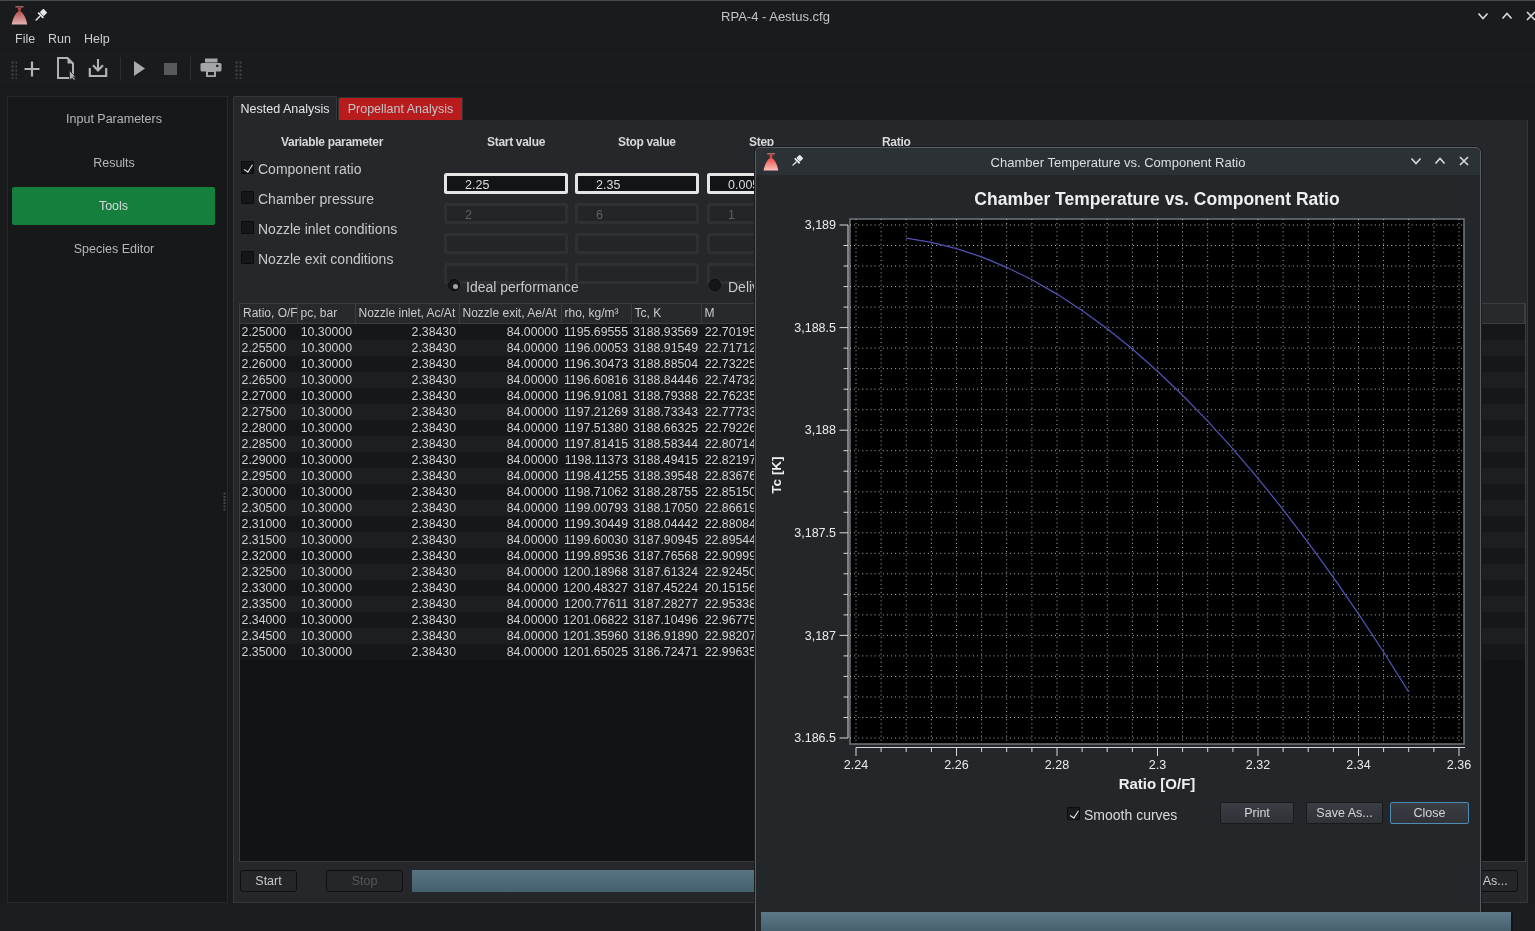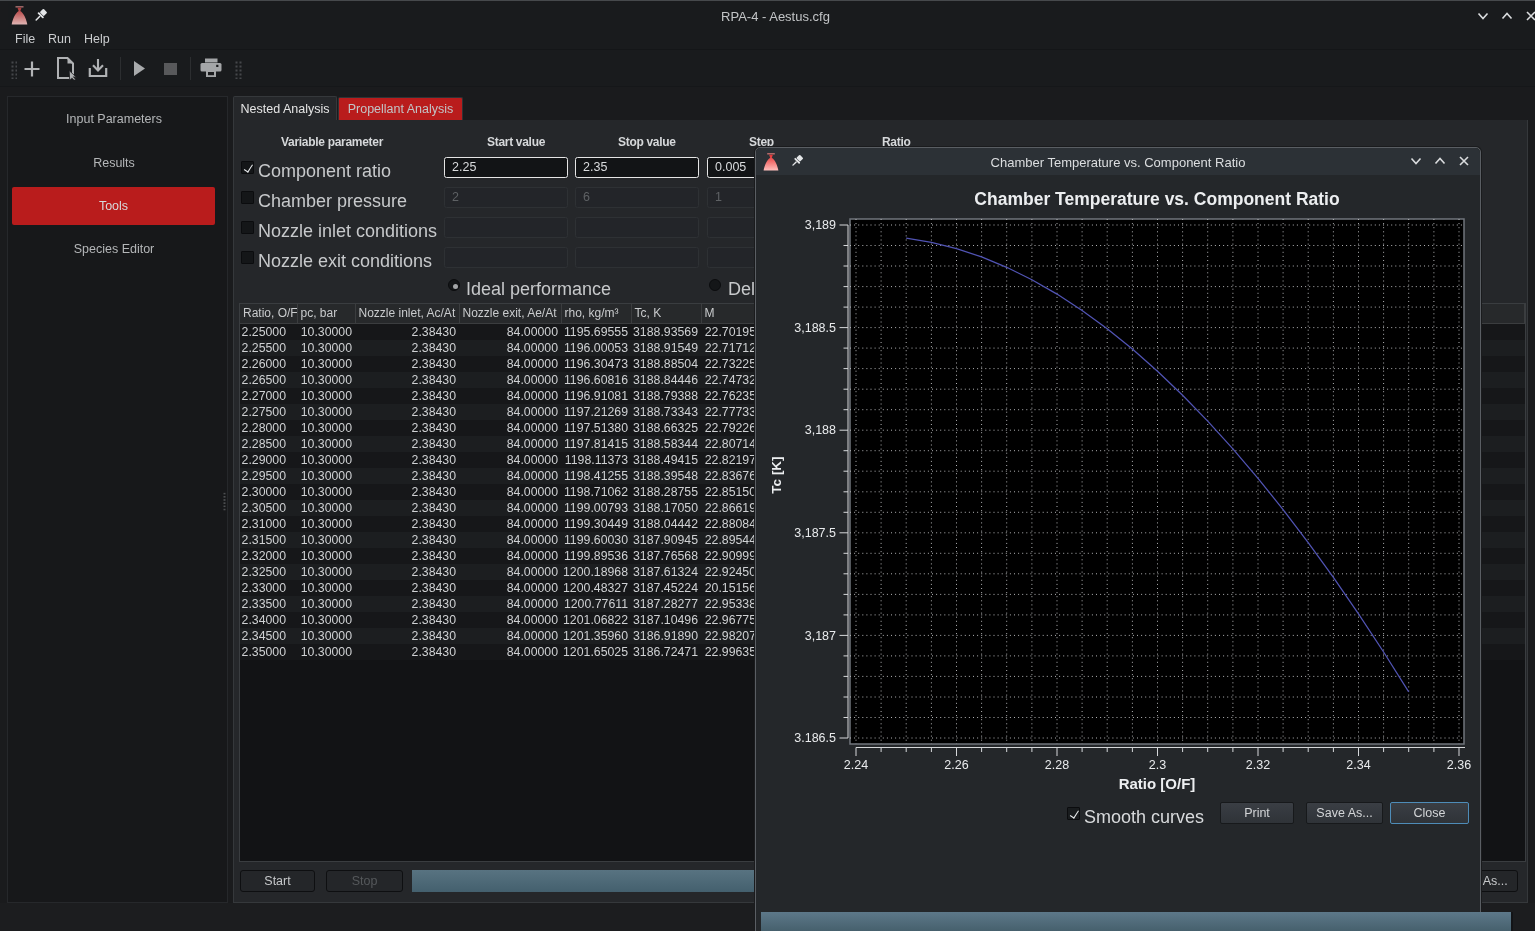--- a/index.html
+++ b/index.html
@@ -16,44 +16,44 @@
 #menubar span { position:absolute; top:3px; }
 
 #toolbar { position:absolute; left:0; top:48px; width:100%; height:38px; background:#191b1d; border-top:1px solid #141618; border-bottom:1px solid #151719; }
 .grip { position:absolute; top:10px; width:7px; height:19px;
   background-image:radial-gradient(circle, #45474a 1px, transparent 1.2px);
   background-size:4px 4px; background-position:0.5px 0.5px; }
 .tsep { position:absolute; top:7px; width:1px; height:23px; background:#2c2e30; }
 
 #sidebar { position:absolute; left:7px; top:95px; width:221px; height:807px; background:#17181a; border:1px solid #26282b; }
 .sideitem { position:absolute; width:214px; text-align:center; font-size:12.5px; color:#b4b6b8; }
-#toolsbtn { position:absolute; left:12px; top:186px; width:203px; height:38px; background:#b91c1c;
+#toolsbtn { position:absolute; left:12px; top:186px; width:203px; height:38px; background:#15803d;
   border-radius:2px; color:#d7dadc; font-size:12.5px; text-align:center; line-height:38px; }
 
 #splitgrip { position:absolute; left:222.5px; top:491px; width:3px; height:19px;
   background-image:radial-gradient(circle, #4c4e50 1px, transparent 1.15px);
   background-size:3px 3.2px; }
 
 #panel { position:absolute; left:233px; top:119px; width:1295px; height:783px;
   background:#25272a; border:1px solid #35383b; border-top:none; }
 .tab { position:absolute; font-size:12.5px; text-align:center; }
 #tab1 { left:233px; top:95px; width:104px; height:25px; background:#25272a;
   border:1px solid #35383b; border-bottom:none; border-radius:2px 2px 0 0;
   color:#e5e5e5; line-height:24px; }
 #tab2 { left:338px; top:96px; width:125px; height:24px; background:#b91c1c;
   border:1px solid #303336; border-bottom:none; border-radius:2px 2px 0 0;
   color:#c2c4c6; line-height:23px; }
 
 .fhead { position:absolute; font-size:12px; font-weight:bold; letter-spacing:-0.3px; color:#d6d8da;margin-left:41px; }
-.flabel { position:absolute; font-size:18px; color:#c7c9cb;text-align:right; }
+.flabel { position:absolute; font-size:14px; color:#c7c9cb;text-align:right; }
 .cbox { position:absolute; width:13px; height:13px; background:#141618; border:1px solid #0b0c0e; border-radius:1px; }
 .cbox.checked::after { content:""; position:absolute; left:3.8px; top:0.8px; width:3.8px; height:7.6px;
   border:solid #eceef0; border-width:0 1.7px 1.7px 0; transform:rotate(33deg); }
-.inp { position:absolute; width:124px; height:21px; background:#121416; border:1px solid #e5e5e5;
-  border-radius:2.5px; font-size:12.5px; color:#d9dbdd; line-height:19px; padding-left:7px; }
+.inp { position:absolute; width:124px; height:21px; background:#121416; border:3px solid #e5e5e5;
+  border-radius:2.5px; font-size:12.5px; color:#d9dbdd; line-height:19px; padding-left:18px;margin-top:16px; }
 .inp.dis { background:#232529; border-color:#2e3134; color:#5e6164; }
 .radio { position:absolute; width:12px; height:12px; border-radius:50%; background:#141618; border:1px solid #0b0c0e; }
 .radio.sel::after { content:""; position:absolute; left:3.5px; top:3.5px; width:5px; height:5px; border-radius:50%; background:#a2a4a6; }
 
 #tbl { position:absolute; left:239px; top:302px; width:1287px; height:559px;
   background:#121315; border:1px solid #3a3d40; }
 #tbl table { border-collapse:collapse; table-layout:fixed; width:1285px; }
 #tbl th { background:#27292b; color:#c9cbcd; font-weight:normal; text-align:left;
   font-size:12px; height:19px; padding:0 0 0 3px; border-right:1px solid #3b3d3f; border-bottom:1px solid #3b3d3f;
   white-space:nowrap; overflow:hidden; }
@@ -428,21 +428,21 @@
             <td>84.00000</td>
             <td>1201.65025</td>
             <td>3186.72471</td>
             <td>22.99635</td>
             <td class="pad"></td>
           </tr>
   </tbody>
       </table>
     </div>
 
-  <div class="btn" style="left:240px; top:869px; width:75px; height:22px; line-height:20px;">Start</div>
+  <div class="btn" style="left:240px; top:869px; width:57px; height:22px; line-height:20px;">Start</div>
   <div class="btn" style="left:326px; top:869px; width:77px; height:22px; line-height:20px; color:#55585b;">Stop</div>
   <div id="progress">100%</div>
   <div class="btn" style="left:1355px; top:869px; width:77px; height:22px; line-height:20px;">Print</div>
   <div class="btn" style="left:1441px; top:869px; width:77px; height:22px; line-height:20px;">Save As...</div>
 </div>
 
 <div id="dlg">
   <div id="dlgtitle">
     <div id="dlgtitletext">Chamber Temperature vs. Component Ratio</div>
     <svg class="abs" style="left:6px; top:4px;" width="18" height="20" viewBox="0 0 19 21">

